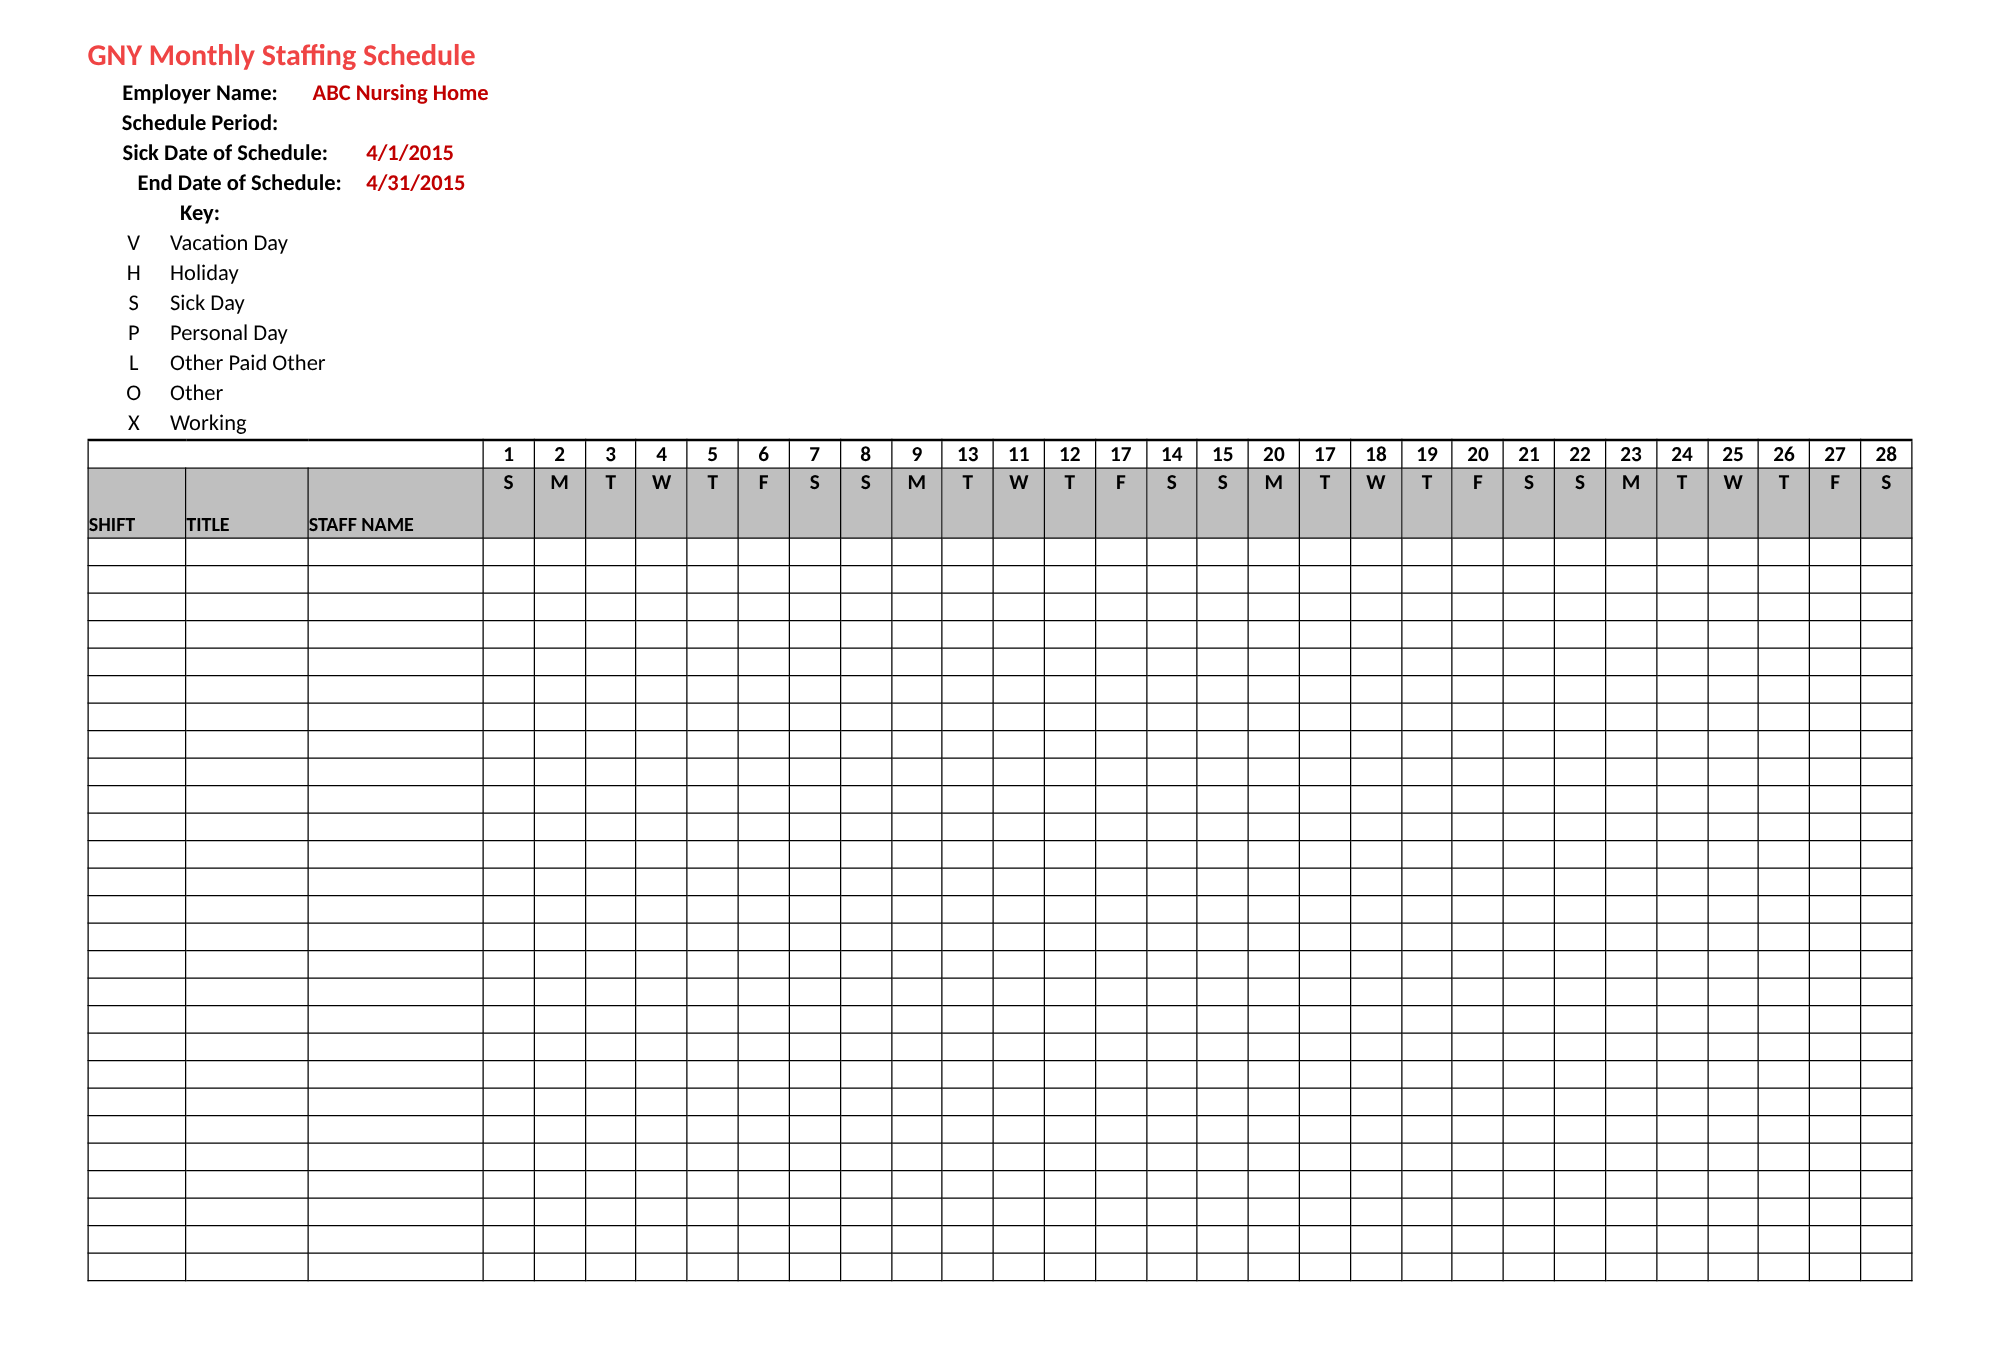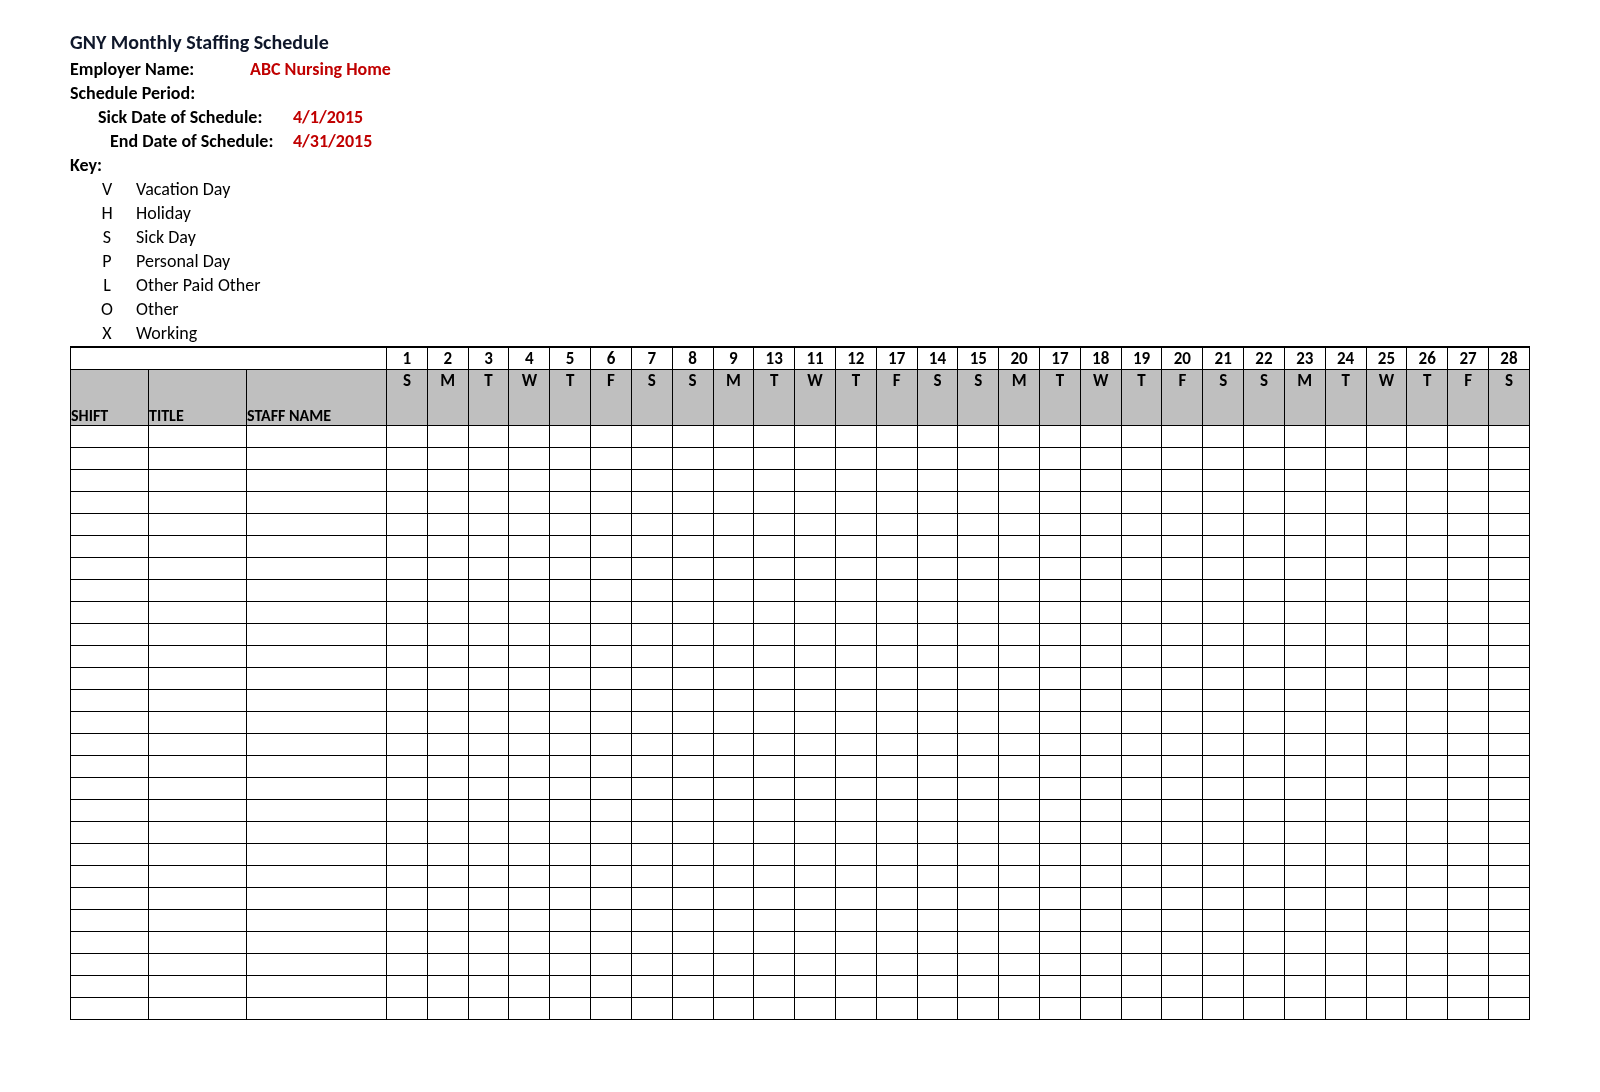--- a/index.html
+++ b/index.html
@@ -6,32 +6,33 @@
   body {
     margin: 0;
     padding: 30px 70px;
     font-family: Calibri, Arial, sans-serif;
     font-size: 18px;
     color: #000;
     background: #fff;
     width: 1600px;
   }
   .title {
-    color: #0f172a;
+    color: #ef4444;
     font-weight: bold;
-    font-size: 20px;
+    font-size: 24px;
     margin-bottom: 4px;
   }
   .hdr-row {
     display: flex;
     margin-bottom: 2px;
   }
   .hdr-label {
     font-weight: bold;
     min-width: 180px;
+    text-align: center;
   }
   .hdr-label-indent {
     font-weight: bold;
     padding-left: 28px;
     min-width: 180px;
   }
   .red-val {
     color: #C00000;
     font-weight: bold;
   }

